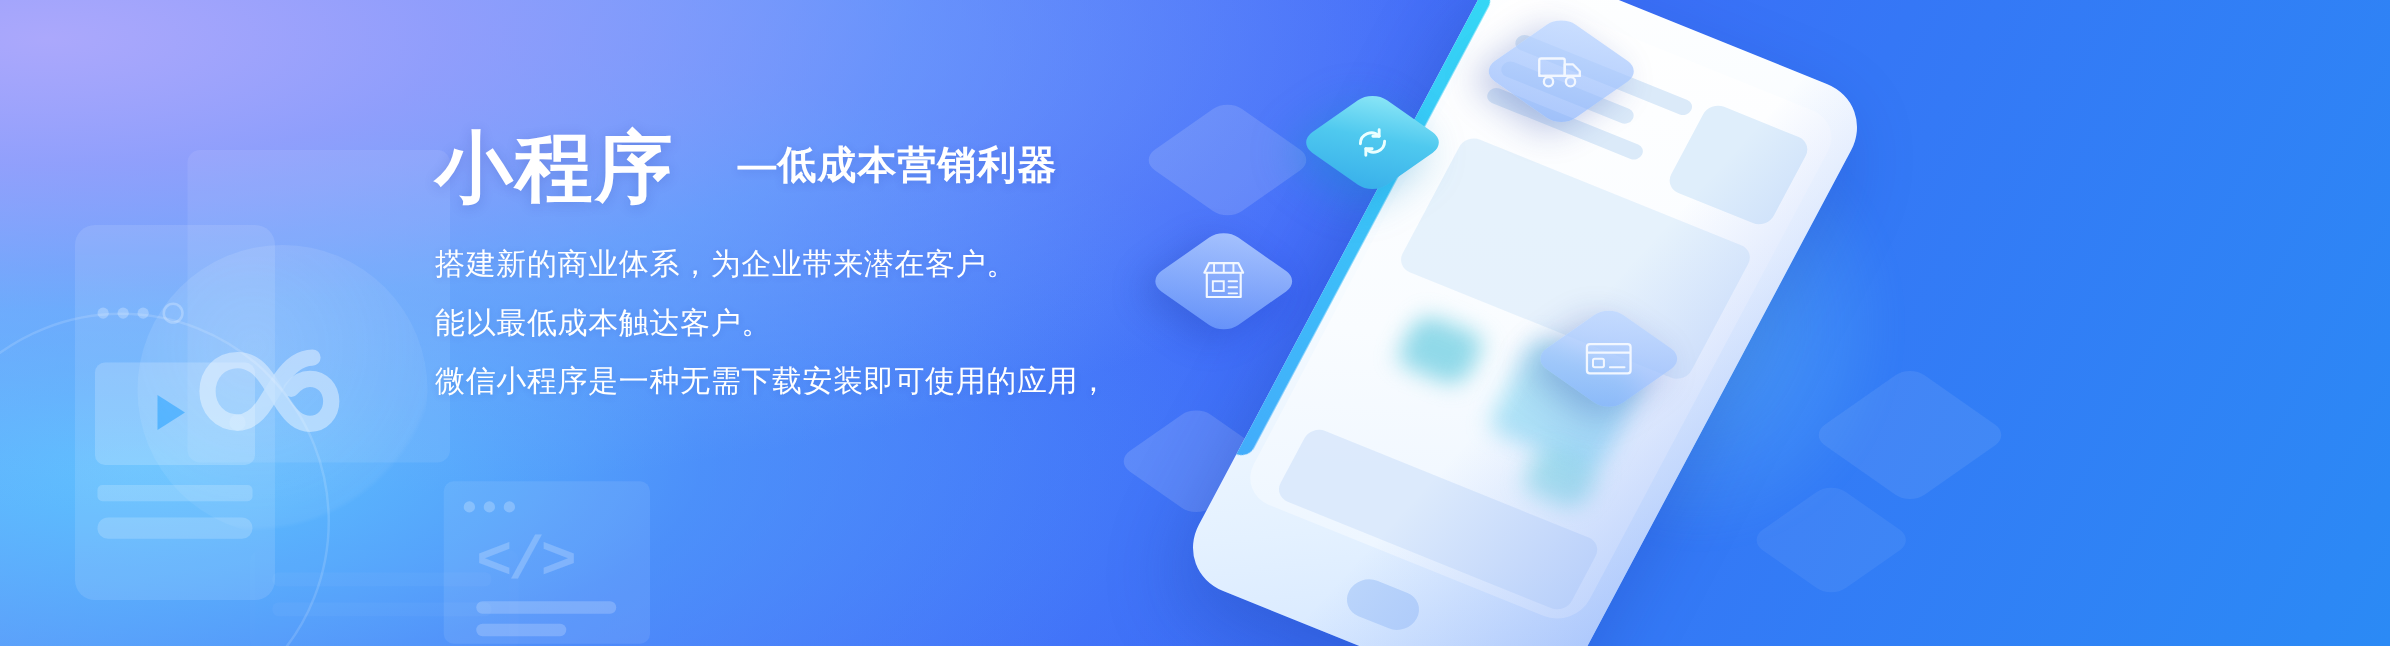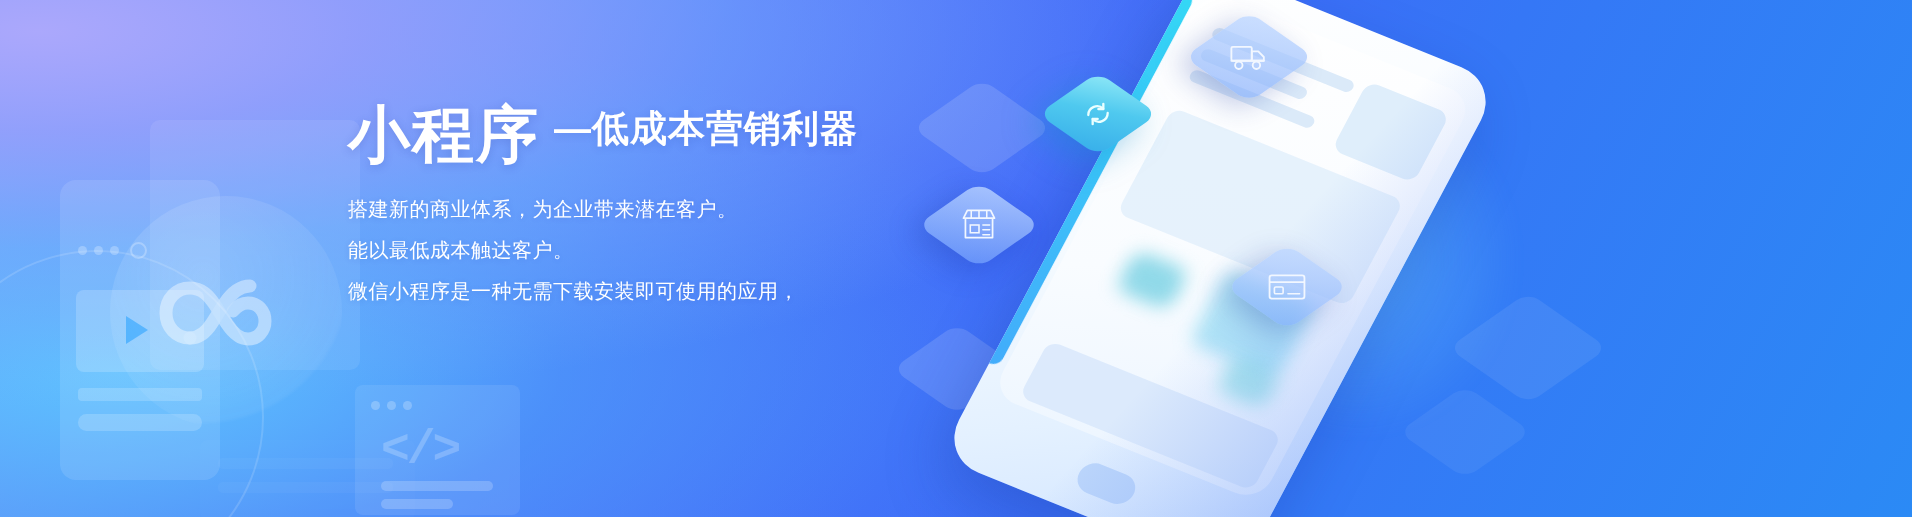--- a/index.html
+++ b/index.html
@@ -57,33 +57,33 @@
     left:200px;top:440px;width:215px;height:80px;border-radius:8px;background:rgba(255,255,255,.09);
   }
   .wm-list .ln{position:absolute;left:18px;height:11px;border-radius:5px;background:rgba(255,255,255,.22);}
   .wm-ring{
     left:-70px;top:250px;width:330px;height:330px;border-radius:50%;
     border:2px solid rgba(255,255,255,.16);background:transparent;opacity:.9;
   }
 
   
   .copy{position:absolute;left:348px;top:104px;width:620px;}
-  .title-row{display:flex;align-items:flex-start;}
+  .title-row{display:flex;align-items:center;gap:36px;}
   .title-main{
     font-size:62px;font-weight:700;color:#fff;letter-spacing:2px;line-height:1;
     text-shadow:0 2px 10px rgba(20,40,140,.18);
   }
   .title-sub{
-    font-size:37px;font-weight:700;color:#fff;letter-spacing:1px;
+    font-size:31px;font-weight:700;color:#fff;letter-spacing:1px;
     padding-bottom:6px;margin-left:14px;
     text-shadow:0 2px 8px rgba(20,40,140,.15);
   }
   .desc{margin-top:28px;}
   .desc p{
-    margin:0 0 11px 0;font-size:20px;line-height:1.5;color:#fff;
+    margin:0 0 11px 0;font-size:24px;line-height:1.5;color:#fff;
     letter-spacing:.5px;font-weight:400;text-shadow:0 1px 6px rgba(20,40,140,.14);
   }
 
   
   .art{position:absolute;left:880px;top:0;width:1032px;height:517px;}
 
   .glow{
     position:absolute;left:300px;top:60px;width:360px;height:400px;
     background:radial-gradient(ellipse at center, rgba(120,230,255,.38), rgba(120,220,255,0) 62%);
     filter:blur(8px);

